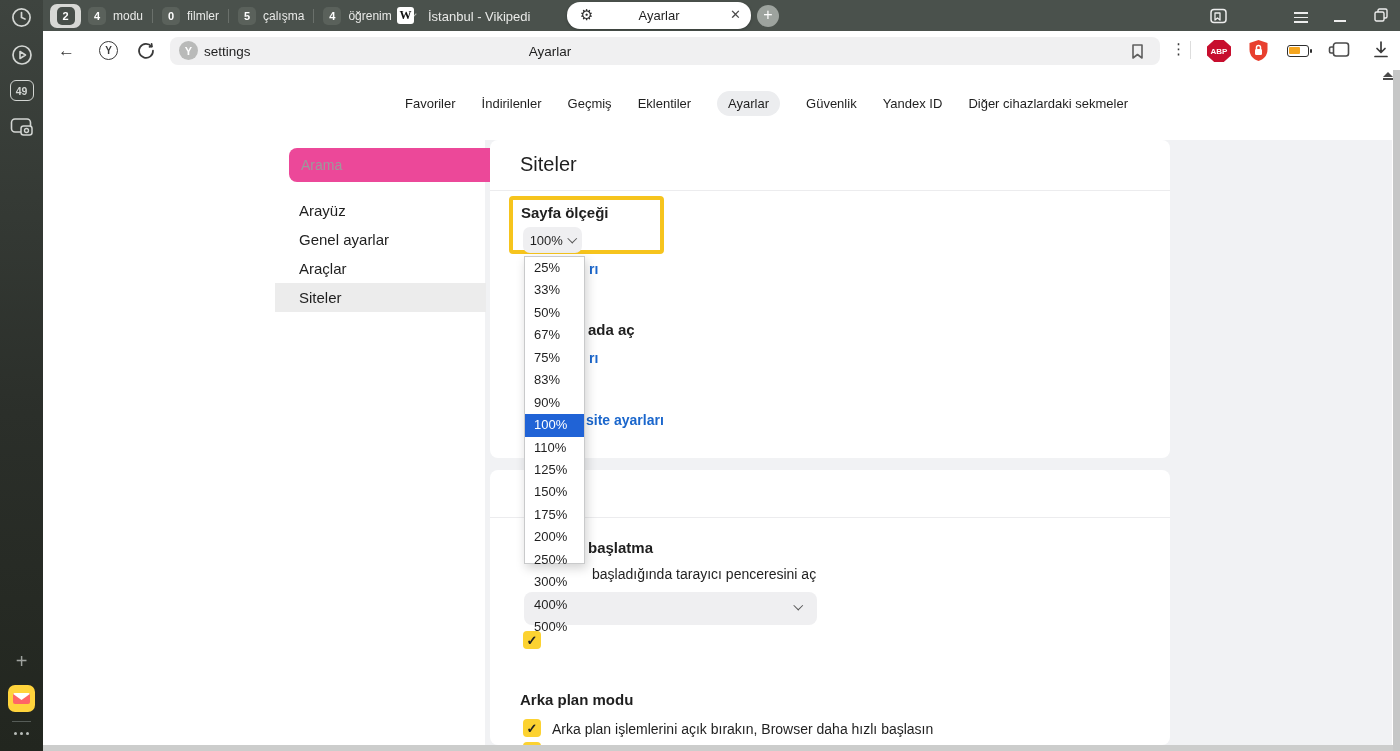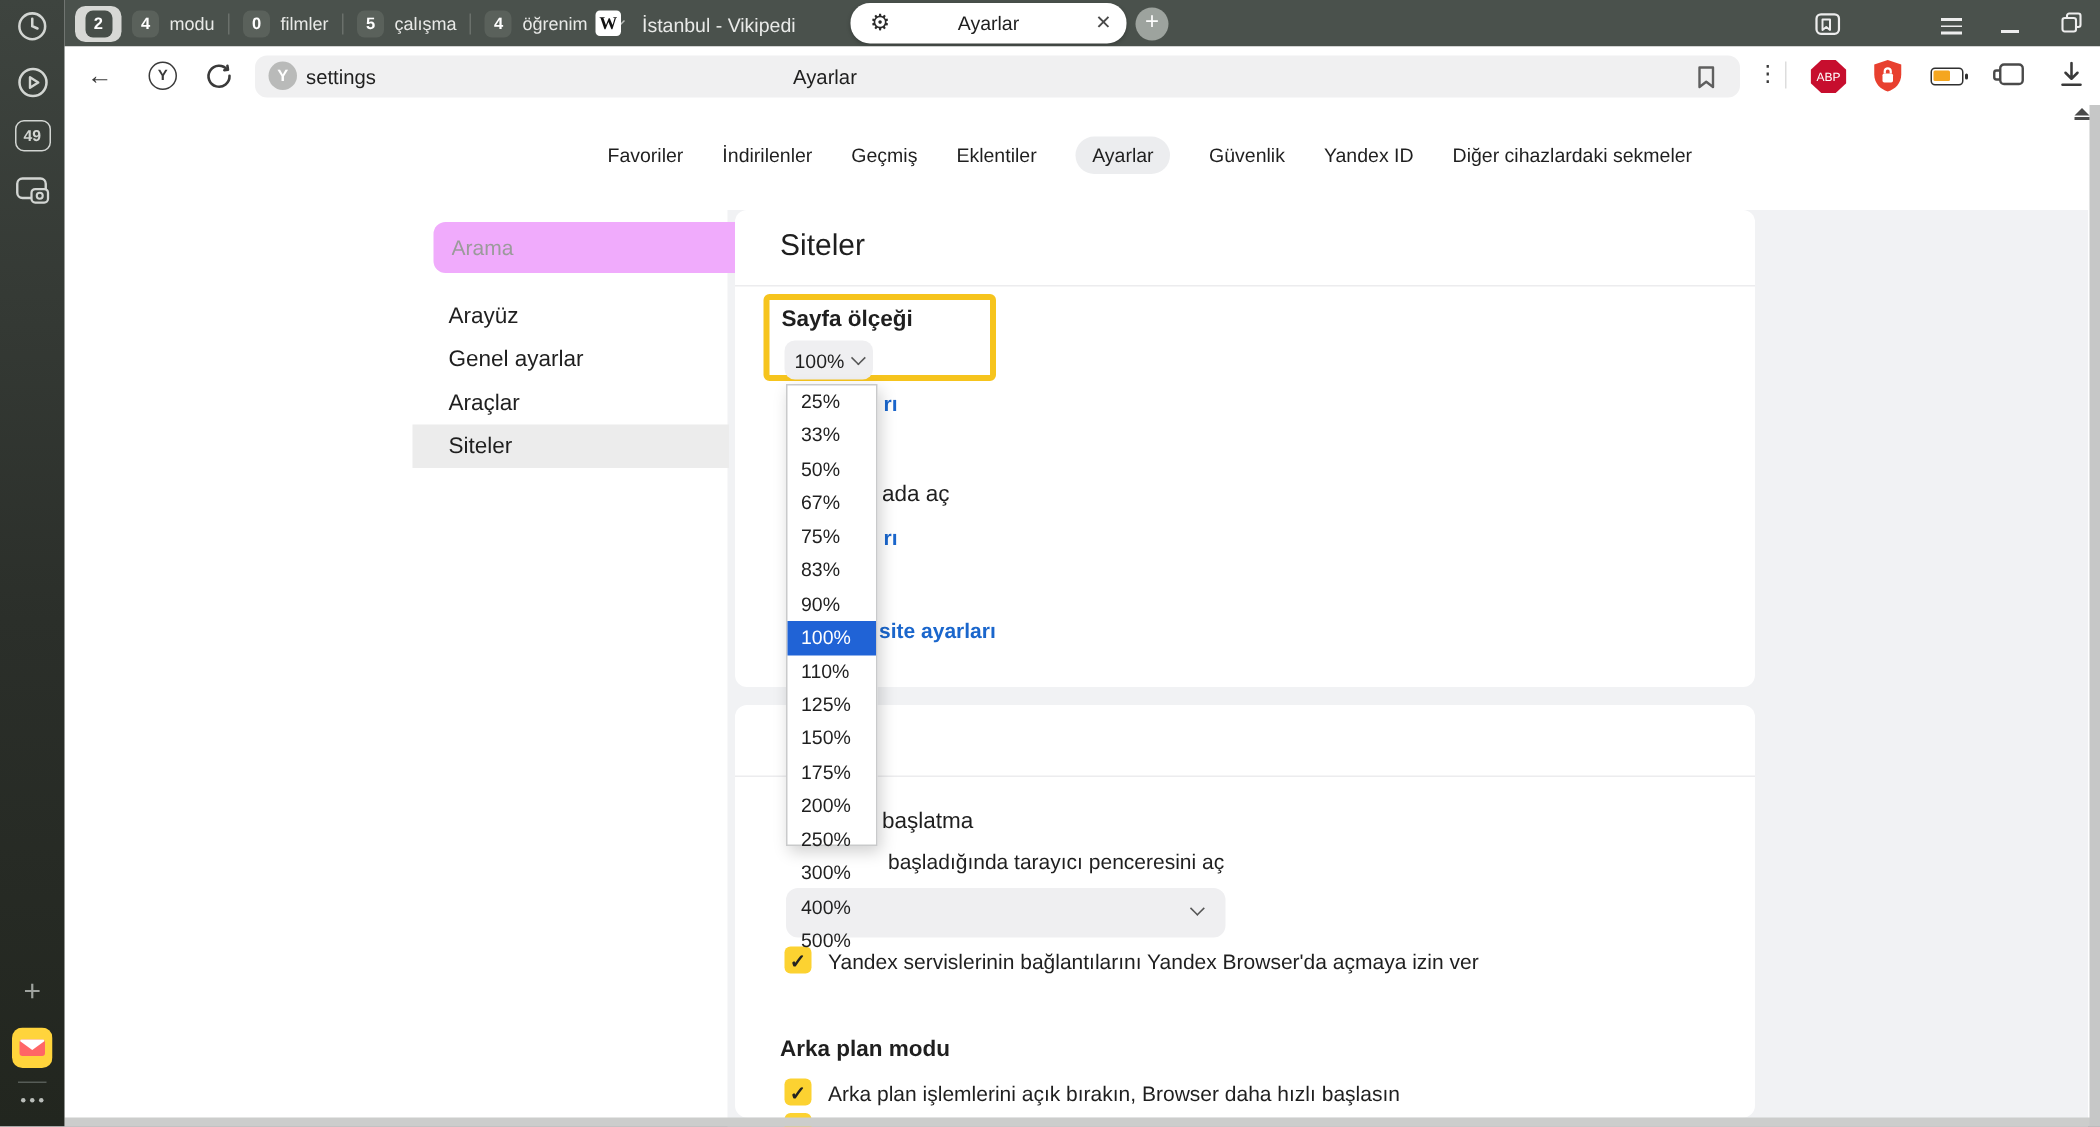--- a/index.html
+++ b/index.html
@@ -45,55 +45,55 @@
   .tool-ic{color:#3a3a3a;}
   .ycircle{width:19px;height:19px;border:1.8px solid #3a3a3a;border-radius:50%;box-sizing:border-box;
            display:flex;align-items:center;justify-content:center;font-size:10px;font-weight:bold;color:#3a3a3a;}
   .urlpill{left:127px;top:6px;width:990px;height:28px;background:#f0f0f1;border-radius:8px;}
   .favicon{left:136px;top:10px;width:19px;height:19px;border-radius:50%;background:#b9bab9;
            color:#fff;font-size:11px;font-weight:bold;display:flex;align-items:center;justify-content:center;}
   .urltext{left:161px;top:13px;font-size:13.5px;color:#1f1f1f;}
   .pagetitle{left:467px;top:13px;width:80px;text-align:center;font-size:13.5px;color:#1f1f1f;}
   .sep{width:1px;height:18px;background:#ddd;}
   .abp{left:1164px;top:9px;width:24px;height:22px;background:var(--abp-red,#c70e2e);color:#fff;
-       font-size:8px;font-weight:normal;display:flex;align-items:center;justify-content:center;
+       font-size:8px;font-weight:bold;display:flex;align-items:center;justify-content:center;
        clip-path:polygon(30% 0,70% 0,100% 30%,100% 70%,70% 100%,30% 100%,0 70%,0 30%);}
   .battery{left:1244px;top:14px;width:22px;height:12px;border:1.6px solid #2f2f2f;border-radius:3px;box-sizing:border-box;}
   .battery .fill{position:absolute;left:1px;top:1px;width:11px;height:7px;background:var(--battery-orange,#f5a61f);border-radius:1px;}
   .battery .tip{position:absolute;right:-4px;top:2.5px;width:2.5px;height:4.5px;background:#2f2f2f;border-radius:1px;}
 
   
   .content-bg{left:43px;top:70px;width:1349px;height:681px;background:#fff;}
   .page-gray{left:485px;top:140px;width:907px;height:611px;background:var(--page-gray,#f1f2f4);}
   .card{background:#fff;border-radius:8px;}
   .card1{left:490px;top:140px;width:680px;height:318px;}
   .card2{left:490px;top:470px;width:680px;height:275px;}
   .divider{height:1px;background:#ececee;}
 
   .settings-nav{left:405px;top:90px;height:26px;display:flex;align-items:center;gap:26px;font-size:13px;color:#1f1f1f;}
   .settings-nav .pill{background:#ecedef;border-radius:13px;padding:5px 11px;}
 
-  .search{left:289px;top:148px;width:212px;height:34px;background:#f0abfc;border:none;border-radius:8px;
+  .search{left:289px;top:148px;width:212px;height:34px;background:#ec4899;border:none;border-radius:8px;
           padding:0 12px;font-size:14px;color:#1f1f1f;box-sizing:border-box;font-family:"Liberation Sans",sans-serif;outline:none;}
   .search::placeholder{color:#9b9b9b;}
   .menu{left:275px;top:196px;width:211px;font-size:15px;color:#1f1f1f;}
   .menu .mi{height:29px;line-height:29px;padding-left:24px;}
   .menu .sel{background:#ececec;}
 
   .h1{font-size:20px;color:#1f1f1f;}
   .yellowbox{left:509px;top:196px;width:155px;height:58px;border:4px solid var(--highlight-yellow,#f6c41d);
              border-radius:4px;box-sizing:border-box;z-index:3;}
   .scale-label{left:521px;top:204px;font-size:15px;font-weight:bold;color:#1f1f1f;z-index:4;}
   .zoom-btn{left:523px;top:227px;width:59px;height:26px;background:#efeff1;border-radius:7px;z-index:4;
             display:flex;align-items:center;justify-content:center;gap:6px;font-size:13px;color:#1f1f1f;}
   .chev{display:inline-block;width:5.5px;height:5.5px;border-right:1.6px solid #555;
         border-bottom:1.6px solid #555;transform:rotate(45deg);margin-top:-3px;}
 
   .link-frag{font-size:14px;font-weight:bold;color:var(--link-blue,#1a66cc);z-index:2;}
-  .bold-frag{font-size:15px;font-weight:normal;color:#1f1f1f;z-index:2;}
+  .bold-frag{font-size:15px;font-weight:bold;color:#1f1f1f;z-index:2;}
   .text-frag{font-size:14px;color:#1f1f1f;z-index:2;}
 
   .dropdown{left:524px;top:256px;width:61px;height:308px;background:#fff;border:1px solid #c9cacb;
             box-shadow:2px 4px 10px rgba(0,0,0,.18);z-index:5;box-sizing:border-box;}
   .dropdown .opt{height:22.45px;line-height:22.45px;padding-left:9px;font-size:13px;color:#1f1f1f;}
   .dropdown .opt.sel{background:var(--selection-blue,#2063d6);color:#fff;}
 
   .select2{left:524px;top:592px;width:293px;height:33px;background:#efeff1;border-radius:8px;z-index:1;}
   .select2 .chev{position:absolute;right:16px;top:13px;}
   .checkbox{width:18px;height:18px;background:var(--checkbox-yellow,#fcd231);border-radius:4px;z-index:1;
@@ -310,21 +310,20 @@
   <div class="abs divider" style="left:490px;top:517px;width:680px;"></div>
   <span class="abs bold-frag" style="left:588px;top:539px;">başlatma</span>
   <span class="abs text-frag" style="left:592px;top:566px;">başladığında tarayıcı penceresini aç</span>
   <div class="abs select2">
       <span class="chev"></span>
     </div>
 
   <span class="abs checkbox" style="left:523px;top:631px;">
       <span>✓</span>
     </span>
-  <span class="abs cb-label" style="left:552px;top:633px;">Yandex servislerinin bağlantılarını Yandex Browser'da açmaya izin ver</span>
 
   <span class="abs h2" style="left:520px;top:691px;">Arka plan modu</span>
 
   <span class="abs checkbox" style="left:523px;top:719px;">
       <span>✓</span>
     </span>
   <span class="abs cb-label" style="left:552px;top:721px;">Arka plan işlemlerini açık bırakın, Browser daha hızlı başlasın</span>
 
   <span class="abs checkbox" style="left:523px;top:742px;"></span>
 

